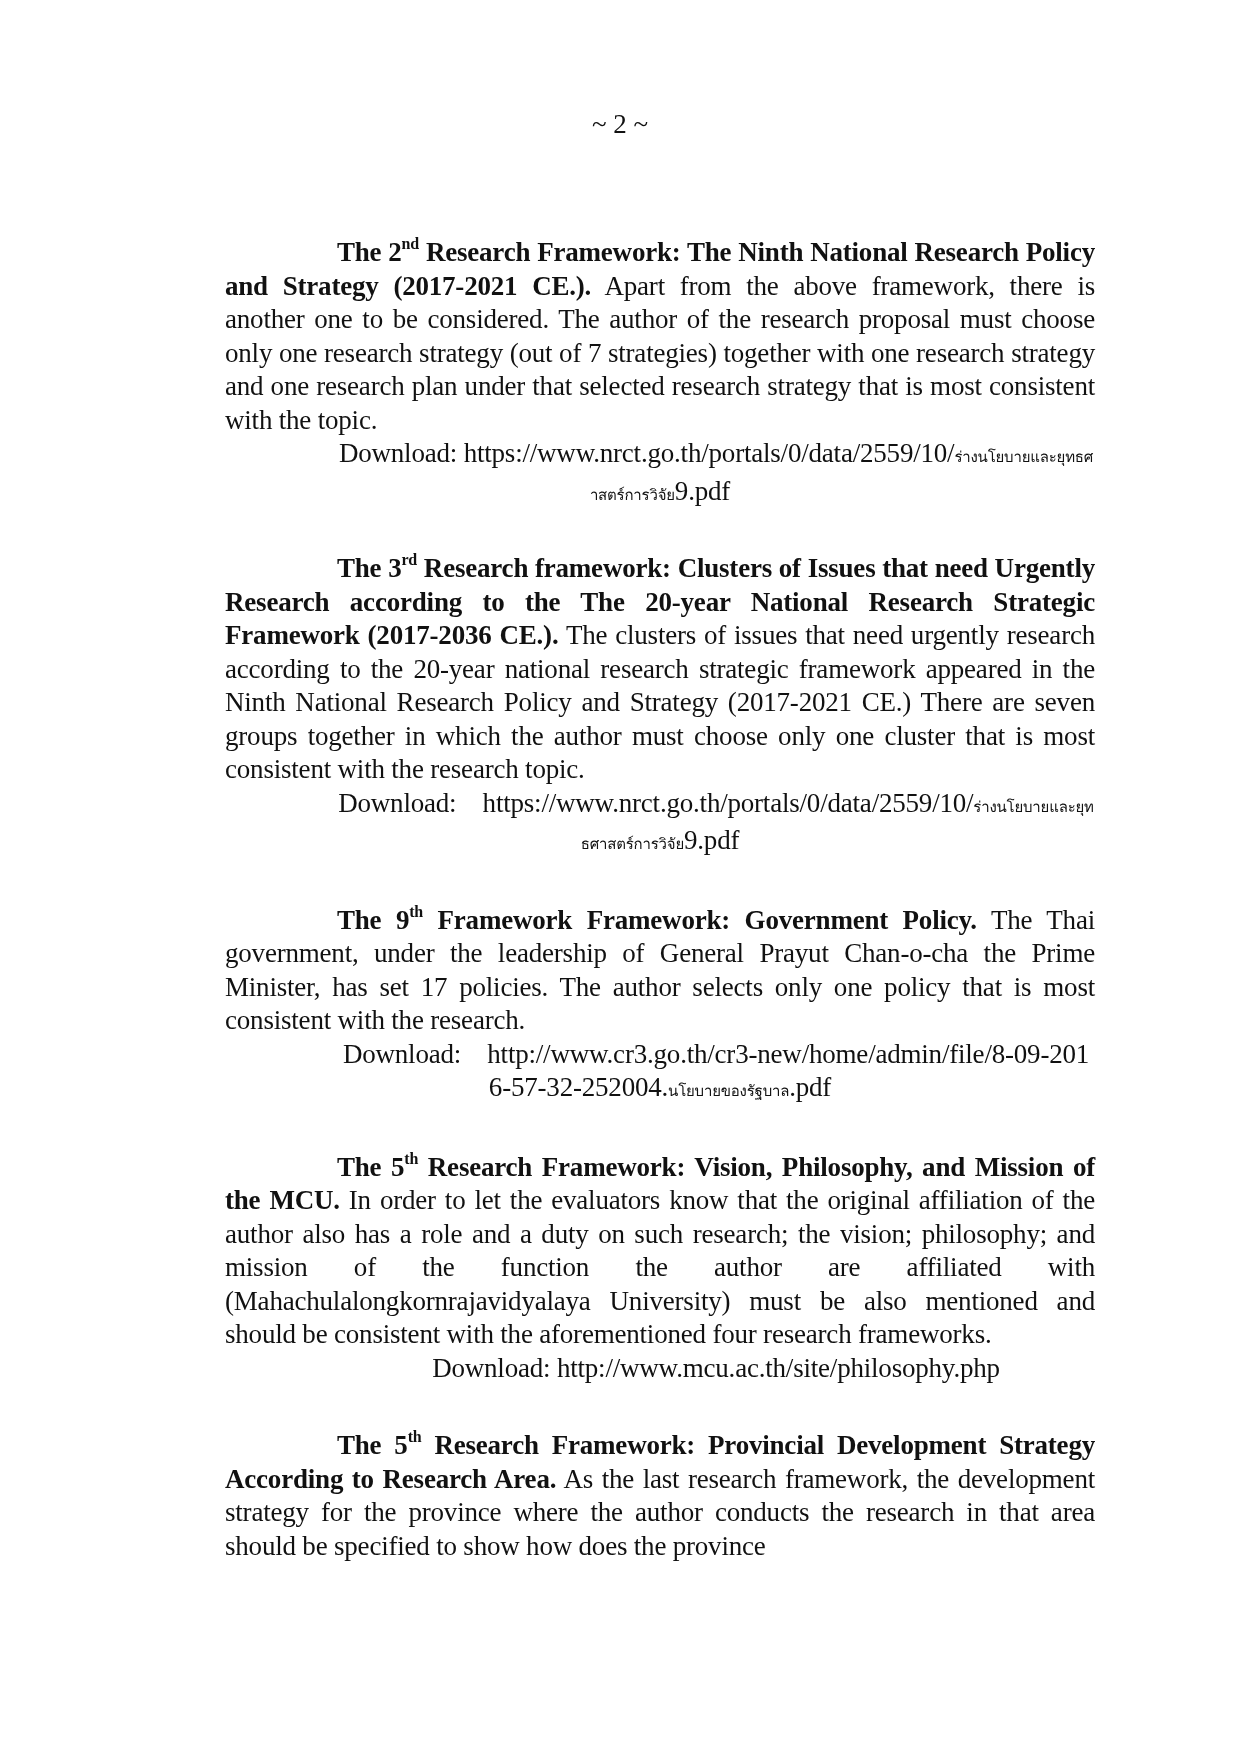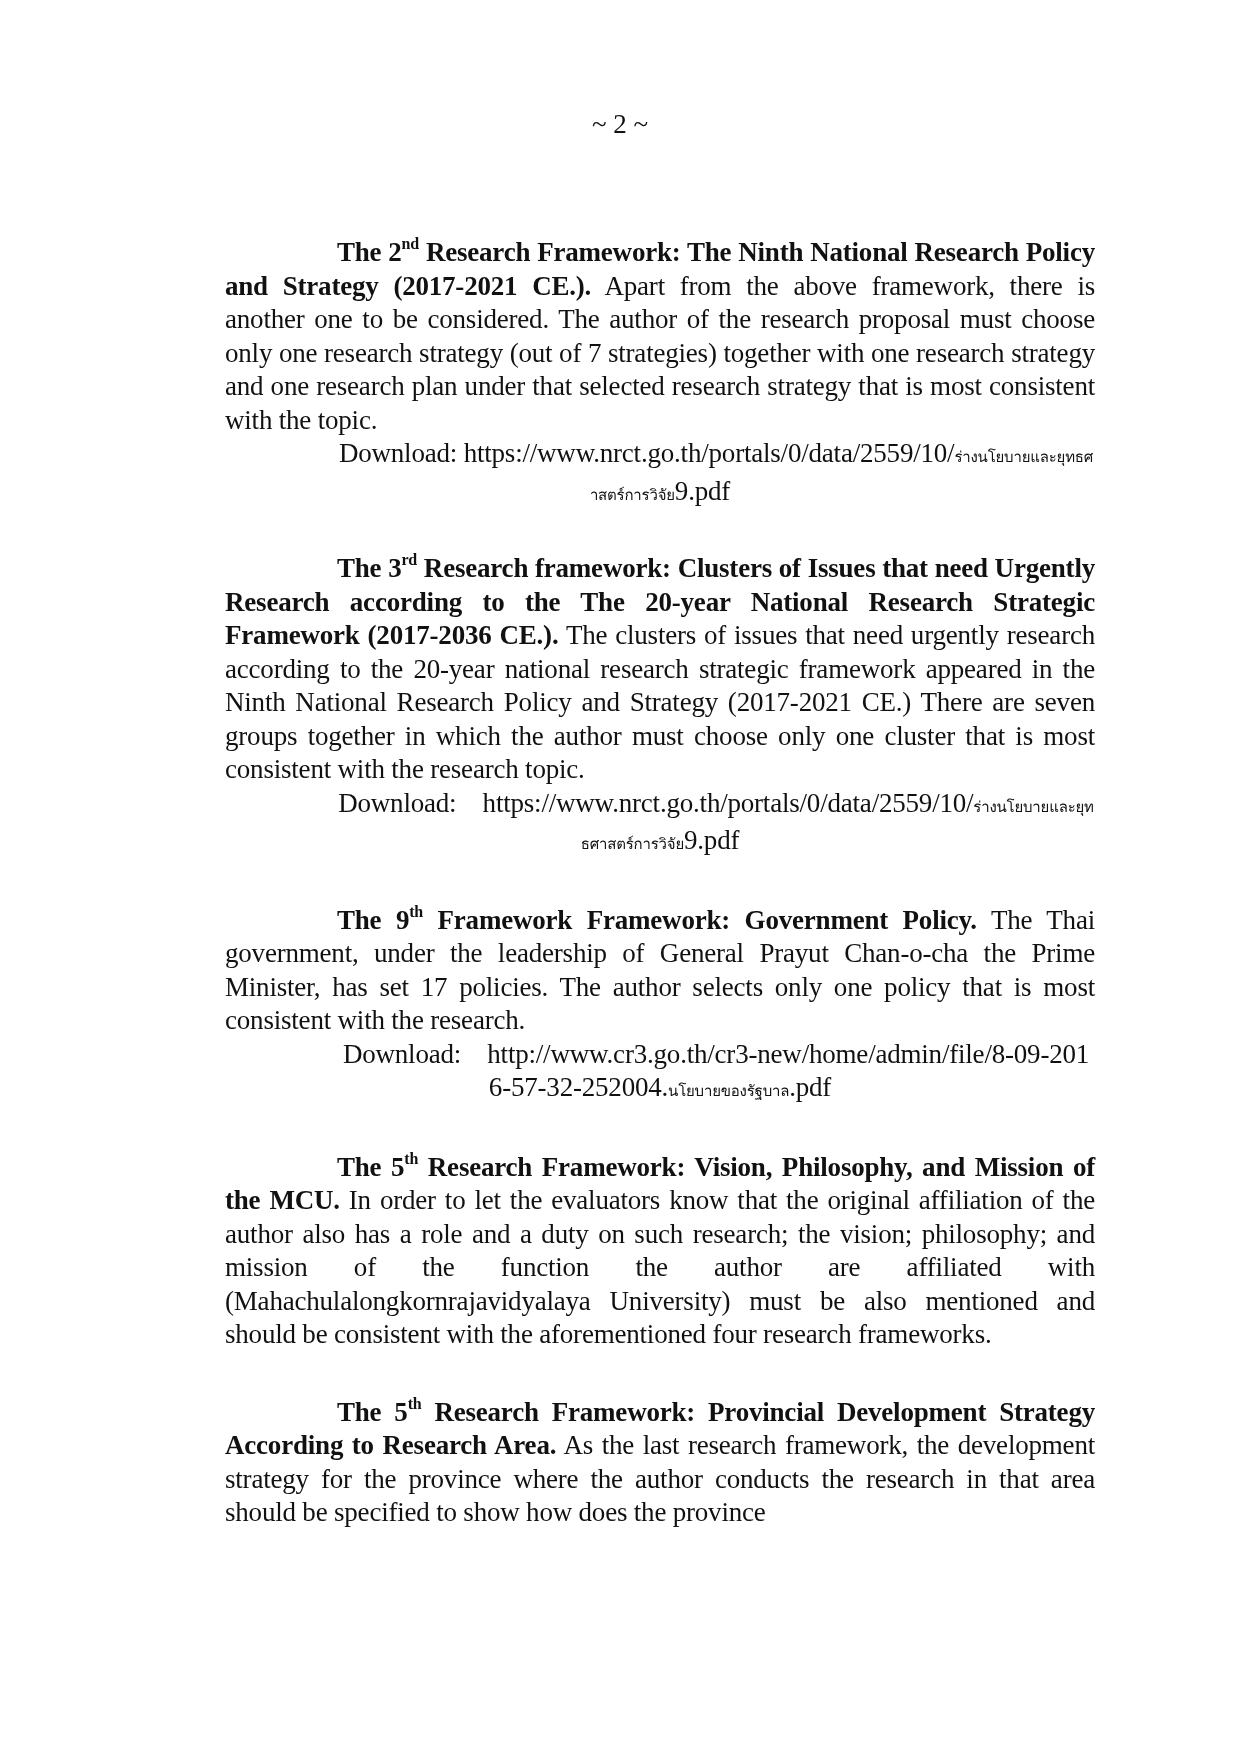--- a/index.html
+++ b/index.html
@@ -95,20 +95,21 @@
 
   <div class="section">
     <p class="para"><b><span>The 9</span><sup>th</sup><span> Framework Framework: Government Policy.</span></b><span> The Thai government, under the leadership of General Prayut Chan-o-cha the Prime Minister, has set 17 policies. The author selects only one policy that is most consistent with the research.</span></p>
     <p class="download"><span>Download:</span>&nbsp;&nbsp;&nbsp; <a><span>http://www.cr3.go.th/cr3-new/home/admin/file/8-09-2016-57-32-252004.</span><span class="thai">นโยบายของรัฐบาล</span><span>.pdf</span></a></p>
   </div>
 
   <div class="gap-3"></div>
 
   <div class="section">
     <p class="para"><b><span>The 5</span><sup>th</sup><span> Research Framework: Vision, Philosophy, and Mission of the MCU.</span></b><span> In order to let the evaluators know that the original affiliation of the author also has a role and a duty on such research; the vision; philosophy; and mission of the function the author are affiliated with (Mahachulalongkornrajavidyalaya University) must be also mentioned and should be consistent with the aforementioned four research frameworks.</span></p>
+    <p class="download"><span>Download:</span> <a><span>http://www.mcu.ac.th/site/philosophy.php</span></a></p>
   </div>
 
   <div class="gap-4"></div>
 
   <div class="section">
     <p class="para"><b><span>The 5</span><sup>th</sup><span> Research Framework: Provincial Development Strategy According to Research Area.</span></b><span> As the last research framework, the development strategy for the province where the author conducts the research in that area should be specified to show how does the province</span></p>
   </div>
 
 </div>
 

